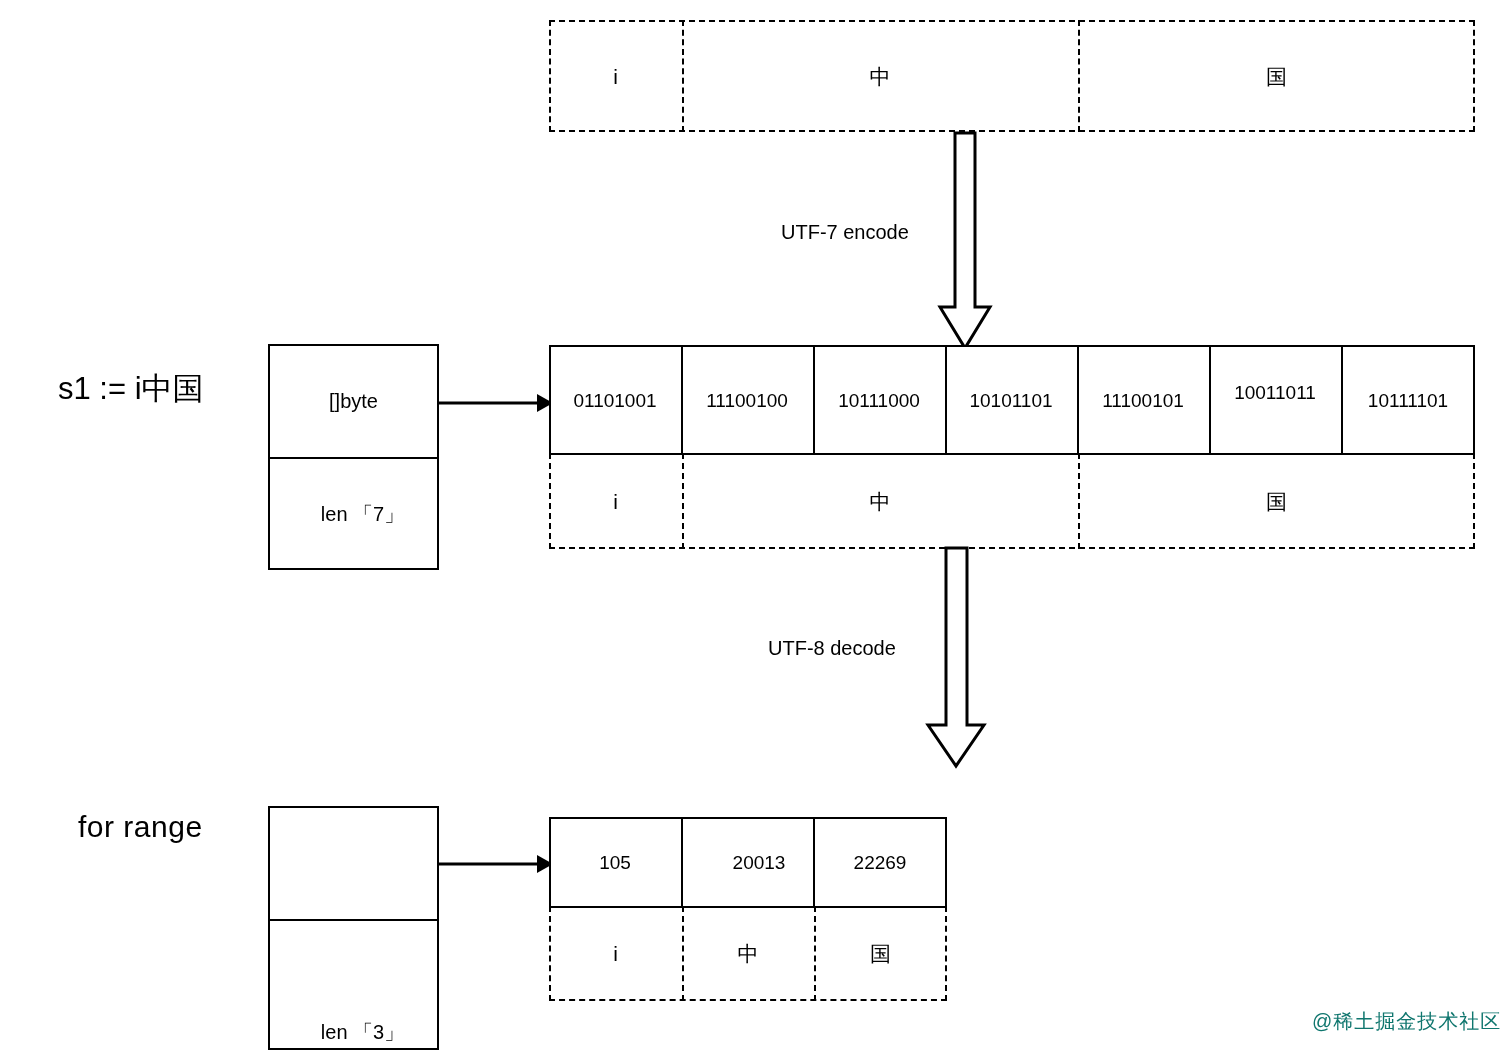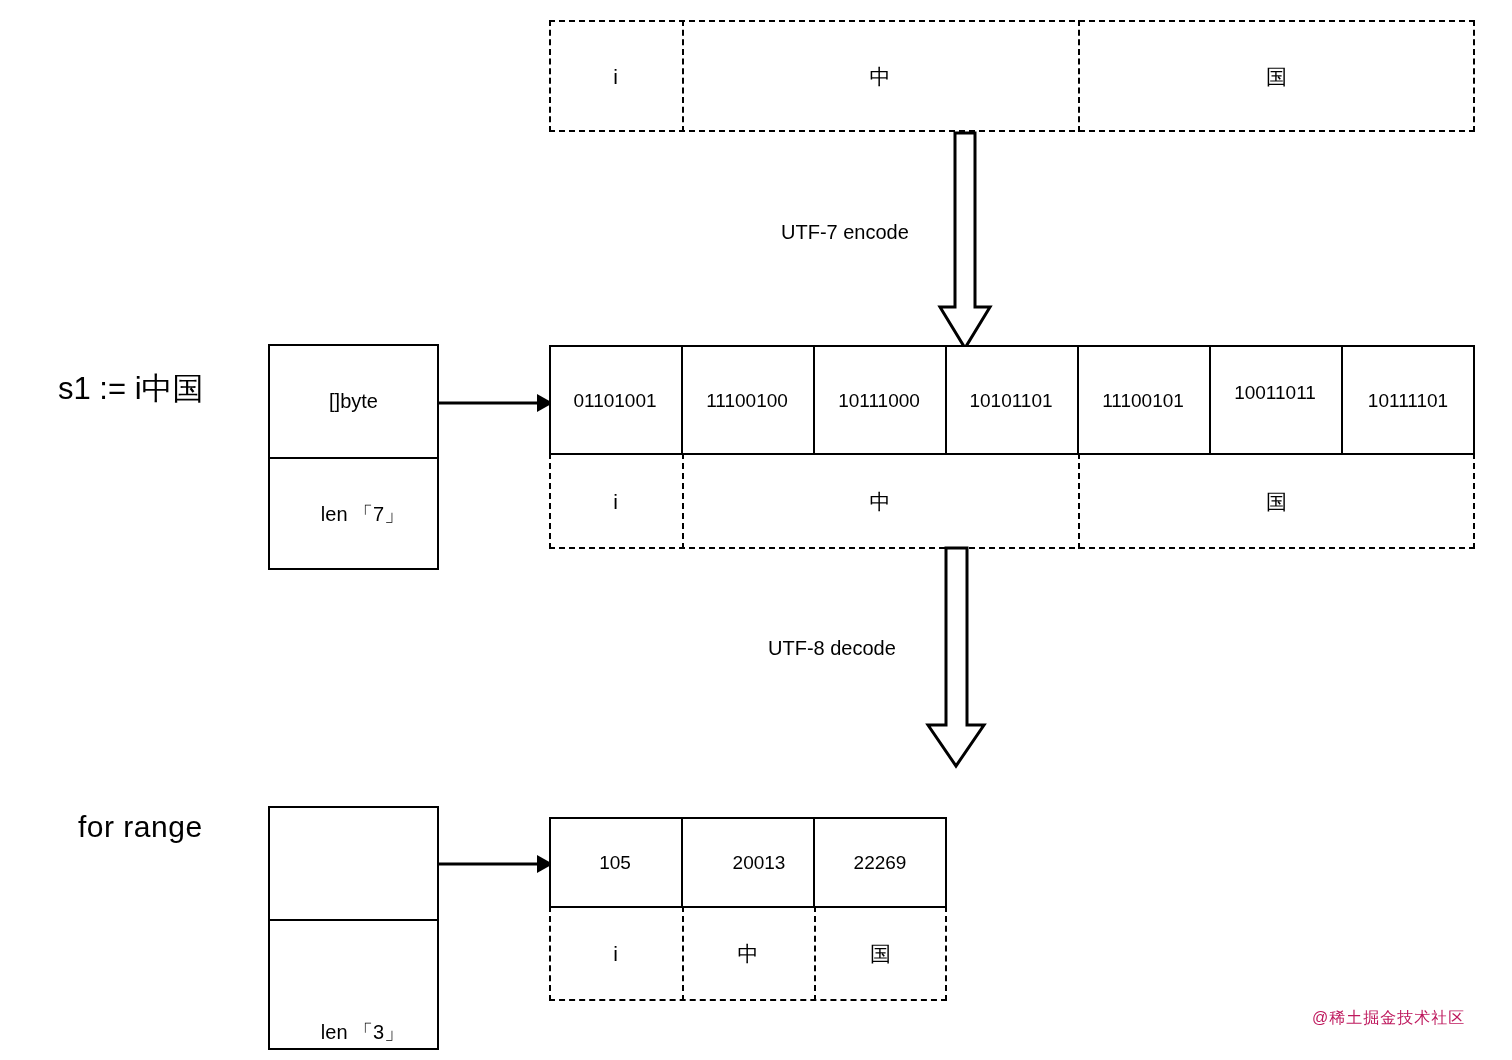--- a/index.html
+++ b/index.html
@@ -78,22 +78,22 @@
     font-size: 19px;
   }
   .label-cjk {
     font-size: 21px;
   }
   .code-label {
     font-size: 31px;
     white-space: nowrap;
   }
   .watermark {
-    font-size: 16px;
-    color: #be185d;
+    font-size: 20px;
+    color: #0f766e;
     white-space: nowrap;
     letter-spacing: 1px;
   }
 
   svg { display: block; overflow: visible; }
 </style>
 </head>
 <body>
 
 <div id="canvas">

